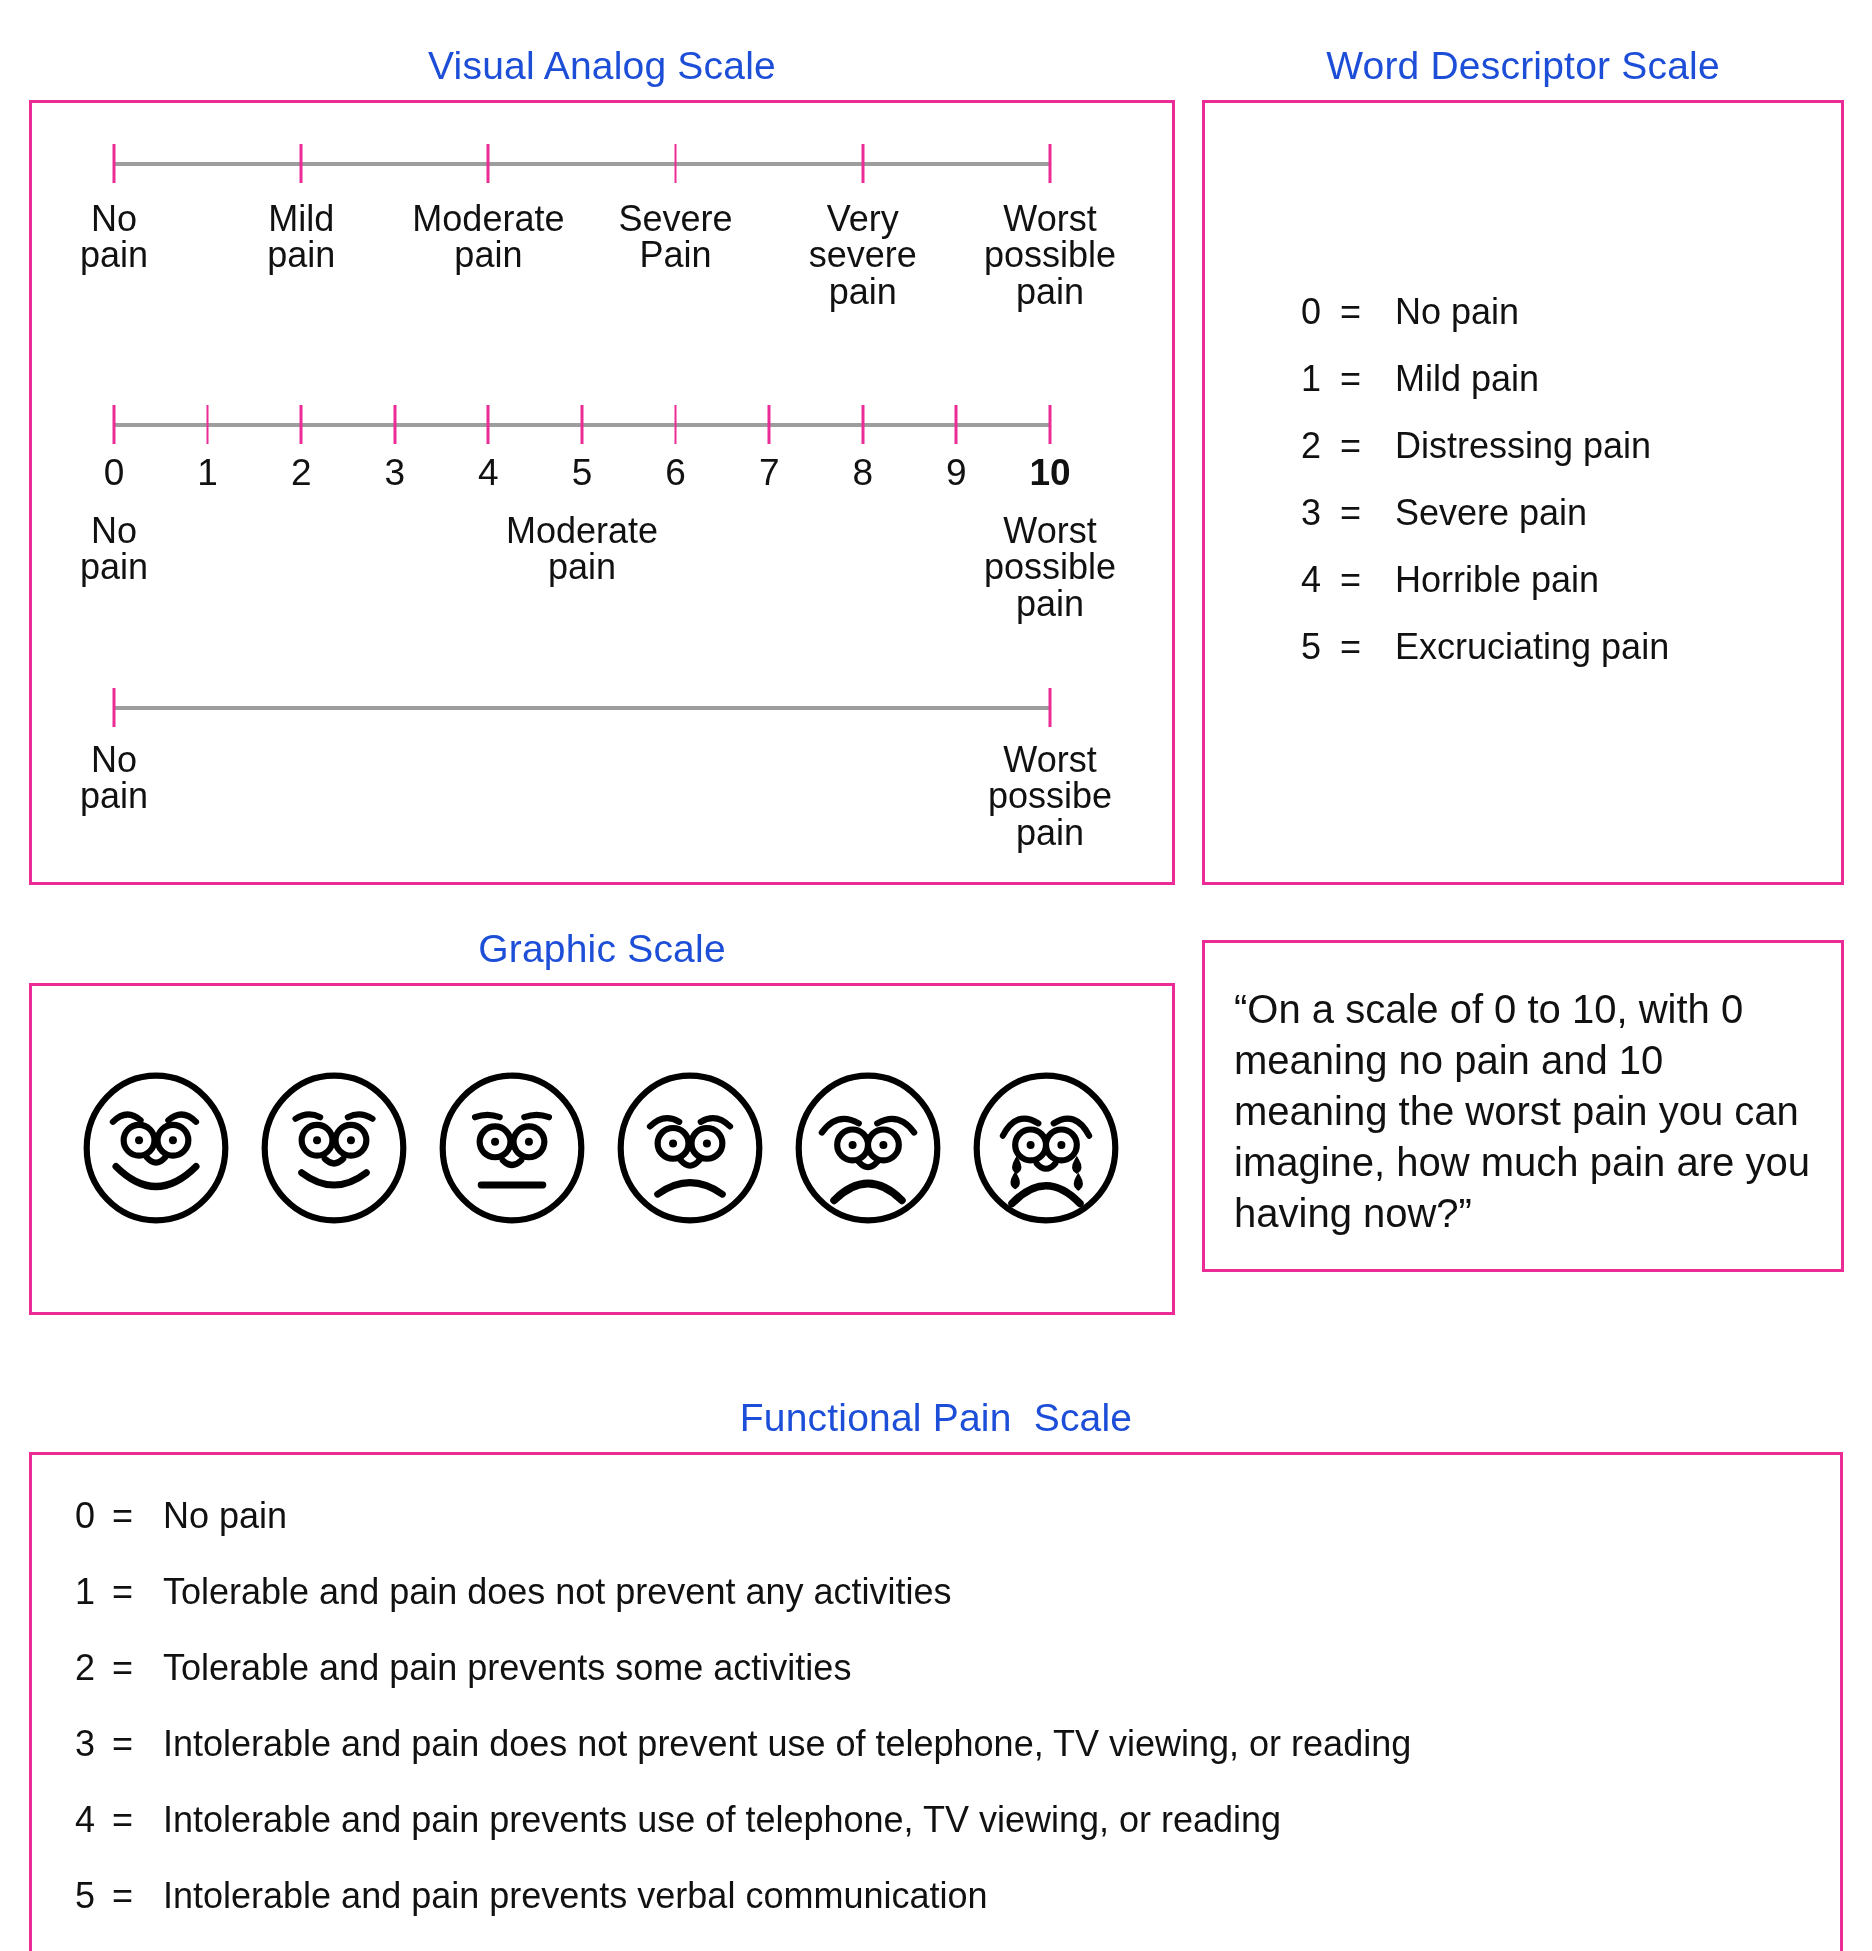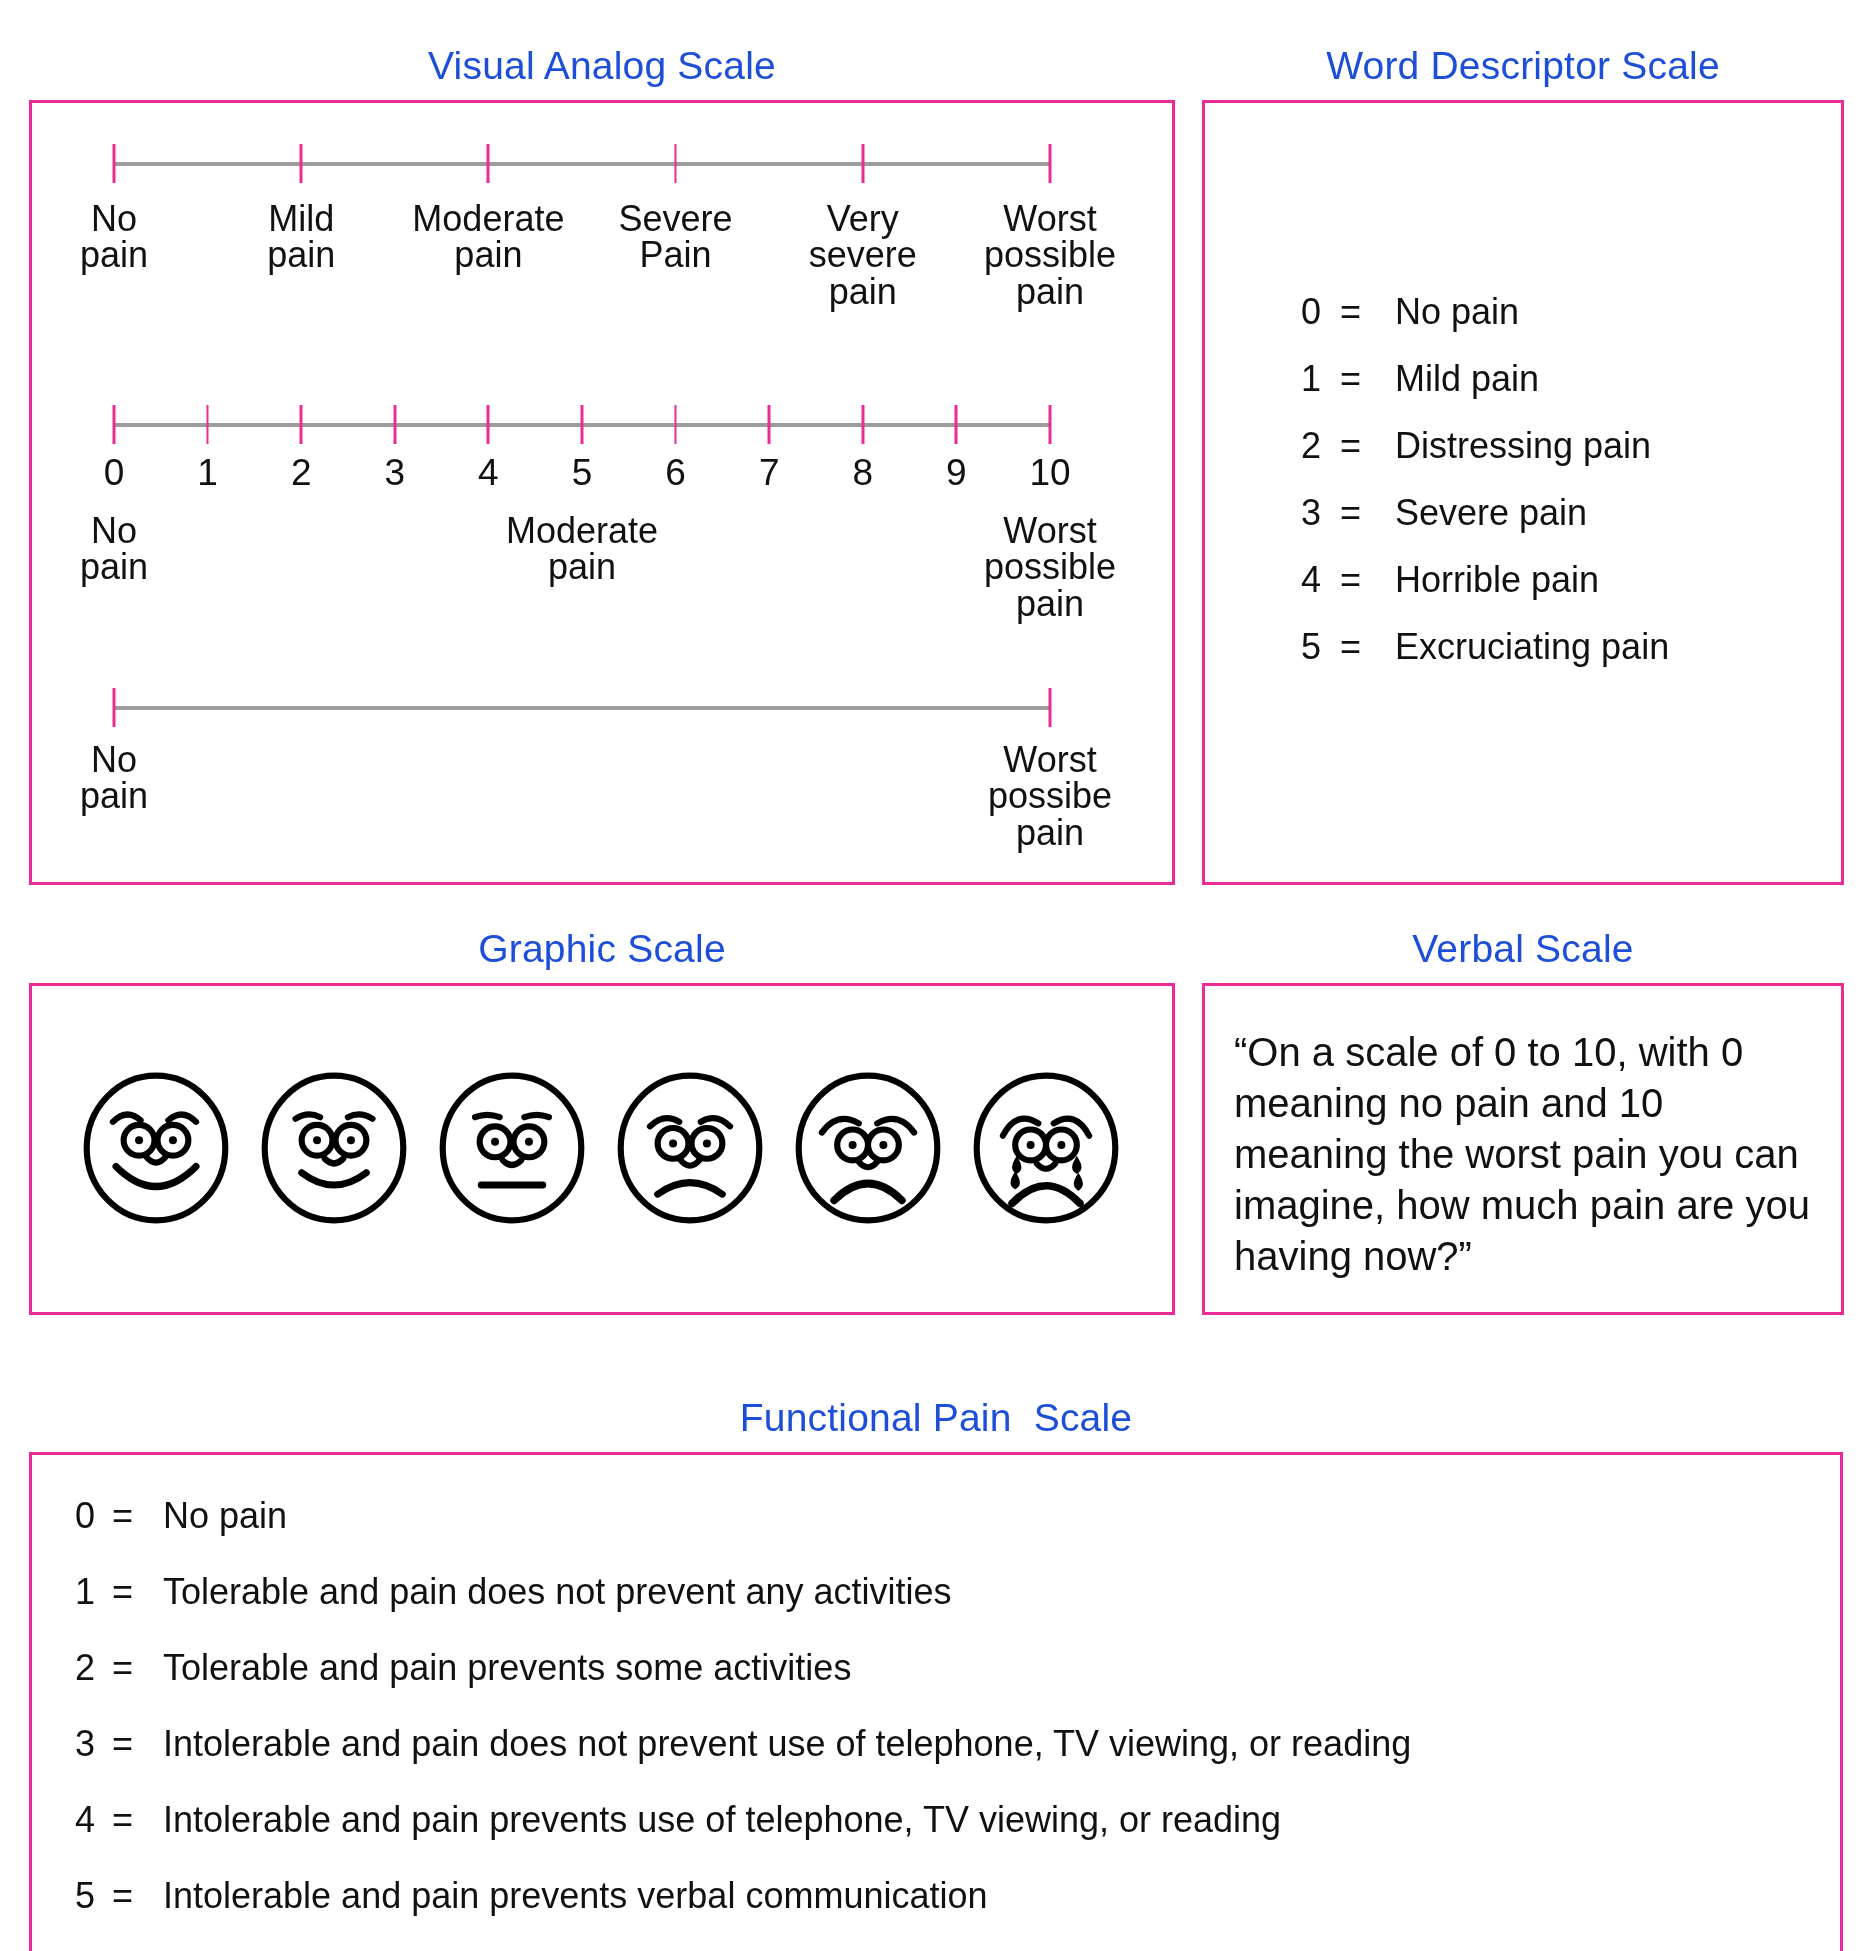--- a/index.html
+++ b/index.html
@@ -249,21 +249,21 @@
             <div class="num" style="left: 0%;">0</div>
             <div class="num" style="left: 10%;">1</div>
             <div class="num" style="left: 20%;">2</div>
             <div class="num" style="left: 30%;">3</div>
             <div class="num" style="left: 40%;">4</div>
             <div class="num" style="left: 50%;">5</div>
             <div class="num" style="left: 60%;">6</div>
             <div class="num" style="left: 70%;">7</div>
             <div class="num" style="left: 80%;">8</div>
             <div class="num" style="left: 90%;">9</div>
-            <div class="num" style="left: 100%;">10</div>
+            <div class="num" style="left: 100%; font-weight: bold;">10</div>
           </div>
         <div class="lbl-row" id="anchorsB" style="left:82px; top:410px; width:936px;">
             <div class="lbl" style="left: 0%;">No
 pain</div>
             <div class="lbl" style="left: 50%;">Moderate
 pain</div>
             <div class="lbl" style="left: 100%;">Worst
 possible
 pain</div>
           </div>
@@ -405,21 +405,20 @@
             <path d="M30 68 q-3 5 0 7 q3 -2 0 -7 z" fill="none" stroke="#000" stroke-width="3"></path>
             <path d="M70 58 q3 5 0 7 q-3 -2 0 -7 z" fill="none" stroke="#000" stroke-width="3"></path>
             <path d="M71 69 q3 5 0 7 q-3 -2 0 -7 z" fill="none" stroke="#000" stroke-width="3"></path>
           </svg>
 
         </div>
       </div>
     </div>
 
     <div class="vs-wrap">
-      <div class="panel-title">Verbal Scale</div>
       <div class="panel-box vs-box">
         <div class="vs-quote">“On a scale of 0 to 10, with 0 meaning no pain and 10 meaning the worst pain you can imagine, how much pain are you having now?”</div>
       </div>
     </div>
 
   </div>
 
   <div class="fps-wrap">
     <div class="panel-title">Functional Pain  Scale</div>
     <div class="panel-box fps-box">

